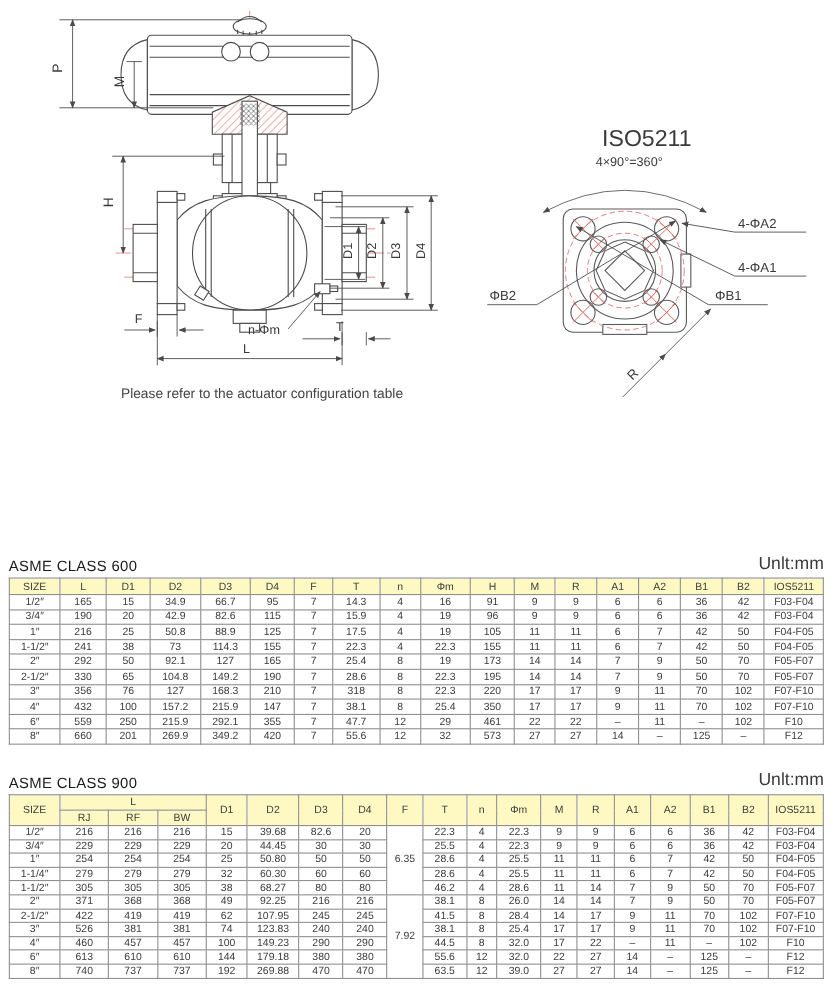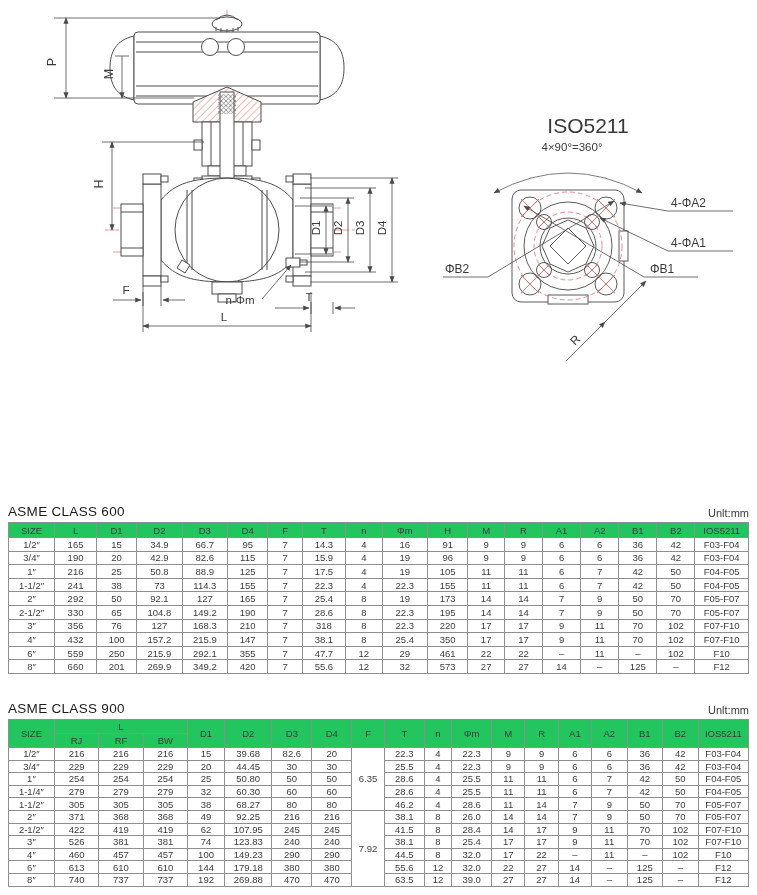--- a/index.html
+++ b/index.html
@@ -10,24 +10,24 @@
   .iso-svg{position:absolute;left:428px;top:105px;}
   .note{position:absolute;left:72px;top:348px;color:#3a3a3a;}
   .note .l1{font-size:13px;}
   .note .star{color:#d8453a;margin-right:3px;}
   .note .l2{font-size:12.5px;margin-left:38px;margin-top:3px;color:#444;}
   .tblock{position:absolute;left:8px;width:741px;}
   #blk600{top:504px;}
   #blk900{top:701px;}
   .trow{display:flex;justify-content:space-between;align-items:flex-end;margin-bottom:3px;}
   .ttitle{font-size:13.5px;color:#1b1b1b;letter-spacing:.3px;}
-  .tunit{font-size:11px;color:#3a3a3a;}
+  .tunit{font-size:16px;color:#3a3a3a;}
   table{border-collapse:collapse;table-layout:fixed;width:100%;}
   th,td{border:1px solid #8f8f8f;text-align:center;vertical-align:middle;color:#3c3c3c;font-size:9.5px;font-weight:400;padding:0;white-space:nowrap;overflow:hidden;}
-  th{background:#22c55e;height:14px;}
+  th{background:#fef9c3;height:14px;}
   #t600 td{height:12.6px;}
   #t900 td{height:11.6px;}
   #t900 th{height:13px;}
 </style>
 </head>
 <body>
 
 <div class="page">
 
   <svg class="valve-svg" width="420" height="345" viewBox="0 0 420 345">
@@ -159,20 +159,21 @@
       <text x="354" y="226" transform="rotate(-90 354 226)" text-anchor="middle">D3</text>
       <text x="376" y="226" transform="rotate(-90 376 226)" text-anchor="middle">D4</text>
       <text x="116" y="292" text-anchor="middle">F</text>
       <text x="230" y="302" text-anchor="middle">n-Φm</text>
       <text x="299" y="299" text-anchor="middle">T</text>
       <text x="214" y="319" text-anchor="middle">L</text>
     </g>
   </svg>
 
   <div class="note">
+    <div class="l2">Please refer to the actuator configuration table</div>
   </div>
 
   <svg class="iso-svg" width="325" height="265" viewBox="0 0 325 265">
     <g>
       <text x="160" y="28" text-anchor="middle" font-size="21" fill="#2a2a2a">ISO5211</text>
       <text x="144" y="46" text-anchor="middle" font-size="11.5">4×90°=360°</text>
     </g>
     <g stroke="#5a5a5a" stroke-width="1" fill="none">
       <path d="M66,88 Q140,48 214,88" stroke-width="0.8" marker-start="url(#arr)" marker-end="url(#arr)"></path>
       <rect x="84" y="85" width="112" height="112" rx="9"></rect>

